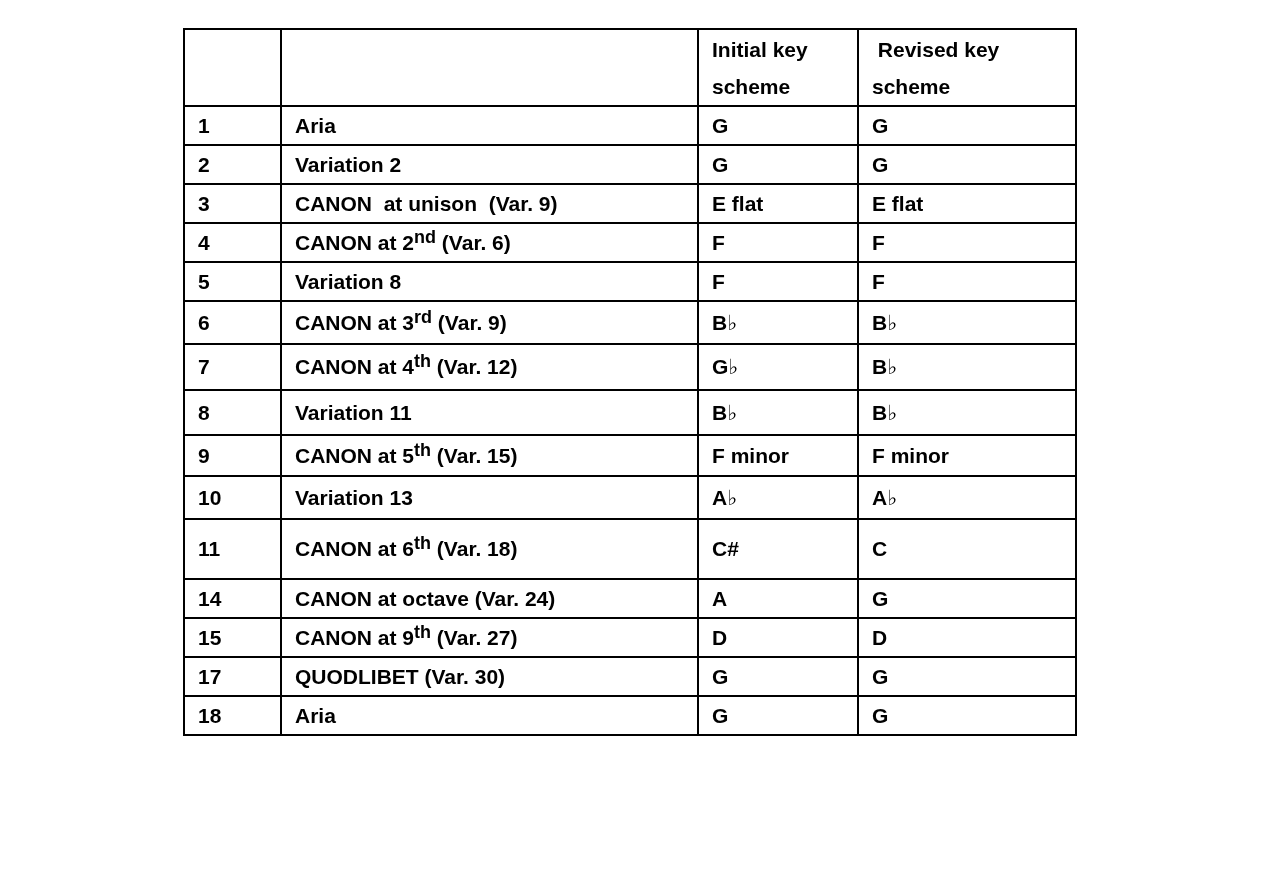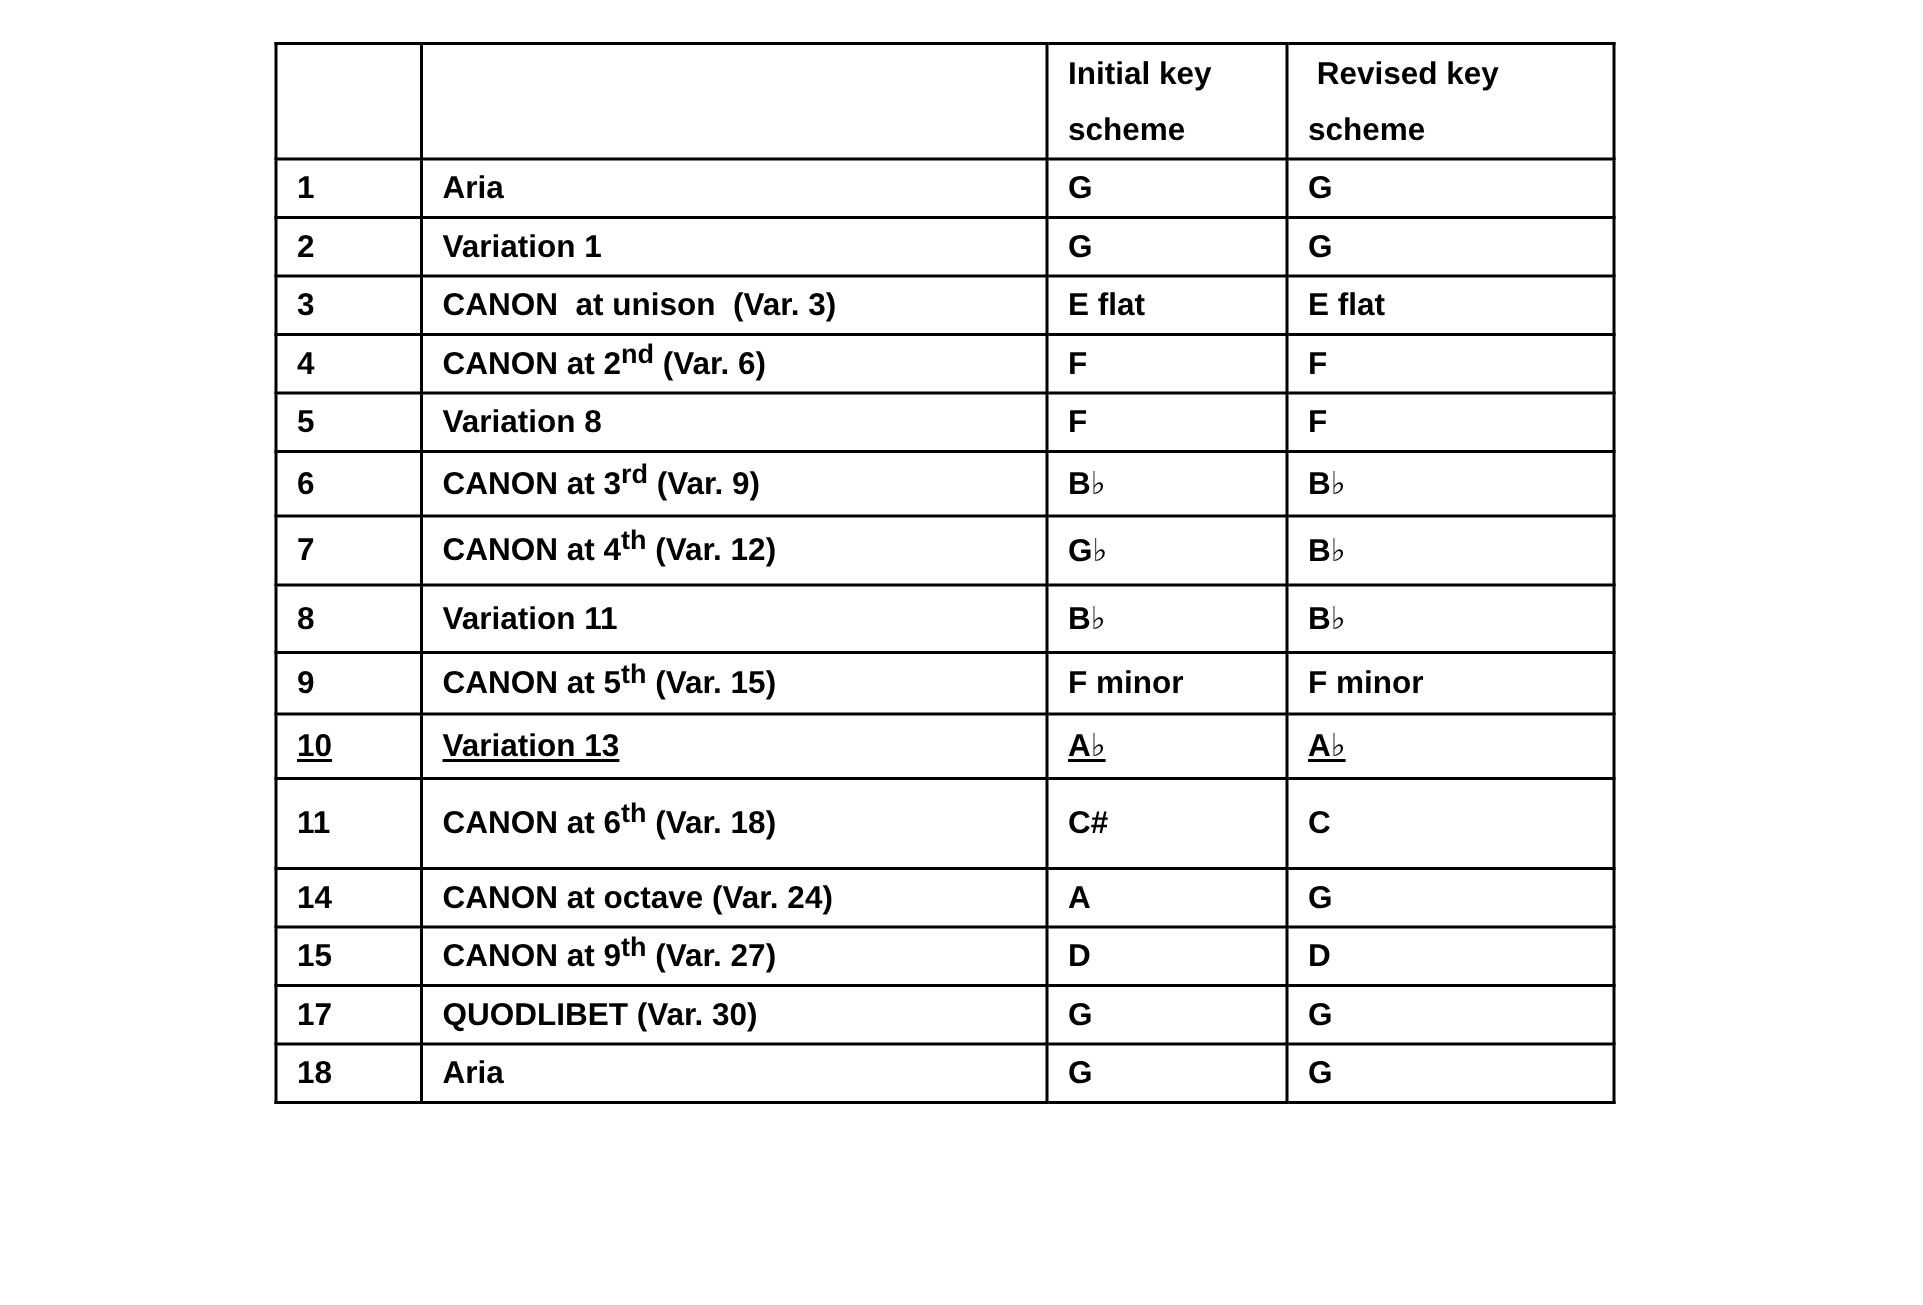--- a/index.html
+++ b/index.html
@@ -37,21 +37,21 @@
     height: 75px;
     white-space: pre-wrap;
     line-height: 37px;
     vertical-align: middle;
   }
   tbody tr { height: 39px; }
   tbody tr:nth-child(6) { height: 43px; }
   tbody tr:nth-child(7) { height: 46px; }
   tbody tr:nth-child(8) { height: 45px; }
   tbody tr:nth-child(9) { height: 41px; }
-  tbody tr:nth-child(10){ height: 43px; text-decoration: underline; }
+  tbody tr:nth-child(10){ height: 43px; }
   tbody tr:nth-child(11){ height: 60px; margin-left: 32px; }
   td.c-name { white-space: pre; }
   td.c-key  { white-space: pre; }
   .sup {
     font-size: 18px;
     position: relative;
     top: -7px;
   }
 </style>
 </head>
@@ -77,27 +77,27 @@
     </thead>
     <tbody id="table-body">
         <tr>
     <td class="c-no"><span>1</span></td>
     <td class="c-name"><span>Aria</span><span class="sup"></span><span></span></td>
     <td class="c-key">G</td>
     <td class="c-key">G</td>
   </tr>
         <tr>
     <td class="c-no"><span>2</span></td>
-    <td class="c-name"><span>Variation 1</span><span class="sup"></span><span></span></td>
+    <td class="c-name"><span>Variation 2</span><span class="sup"></span><span></span></td>
     <td class="c-key">G</td>
     <td class="c-key">G</td>
   </tr>
         <tr>
     <td class="c-no"><span>3</span></td>
-    <td class="c-name"><span>CANON  at unison  (Var. 3)</span><span class="sup"></span><span></span></td>
+    <td class="c-name"><span>CANON  at unison  (Var. 9)</span><span class="sup"></span><span></span></td>
     <td class="c-key">E flat</td>
     <td class="c-key">E flat</td>
   </tr>
         <tr>
     <td class="c-no"><span>4</span></td>
     <td class="c-name"><span>CANON at 2</span><span class="sup">nd</span><span> (Var. 6)</span></td>
     <td class="c-key">F</td>
     <td class="c-key">F</td>
   </tr>
         <tr>

